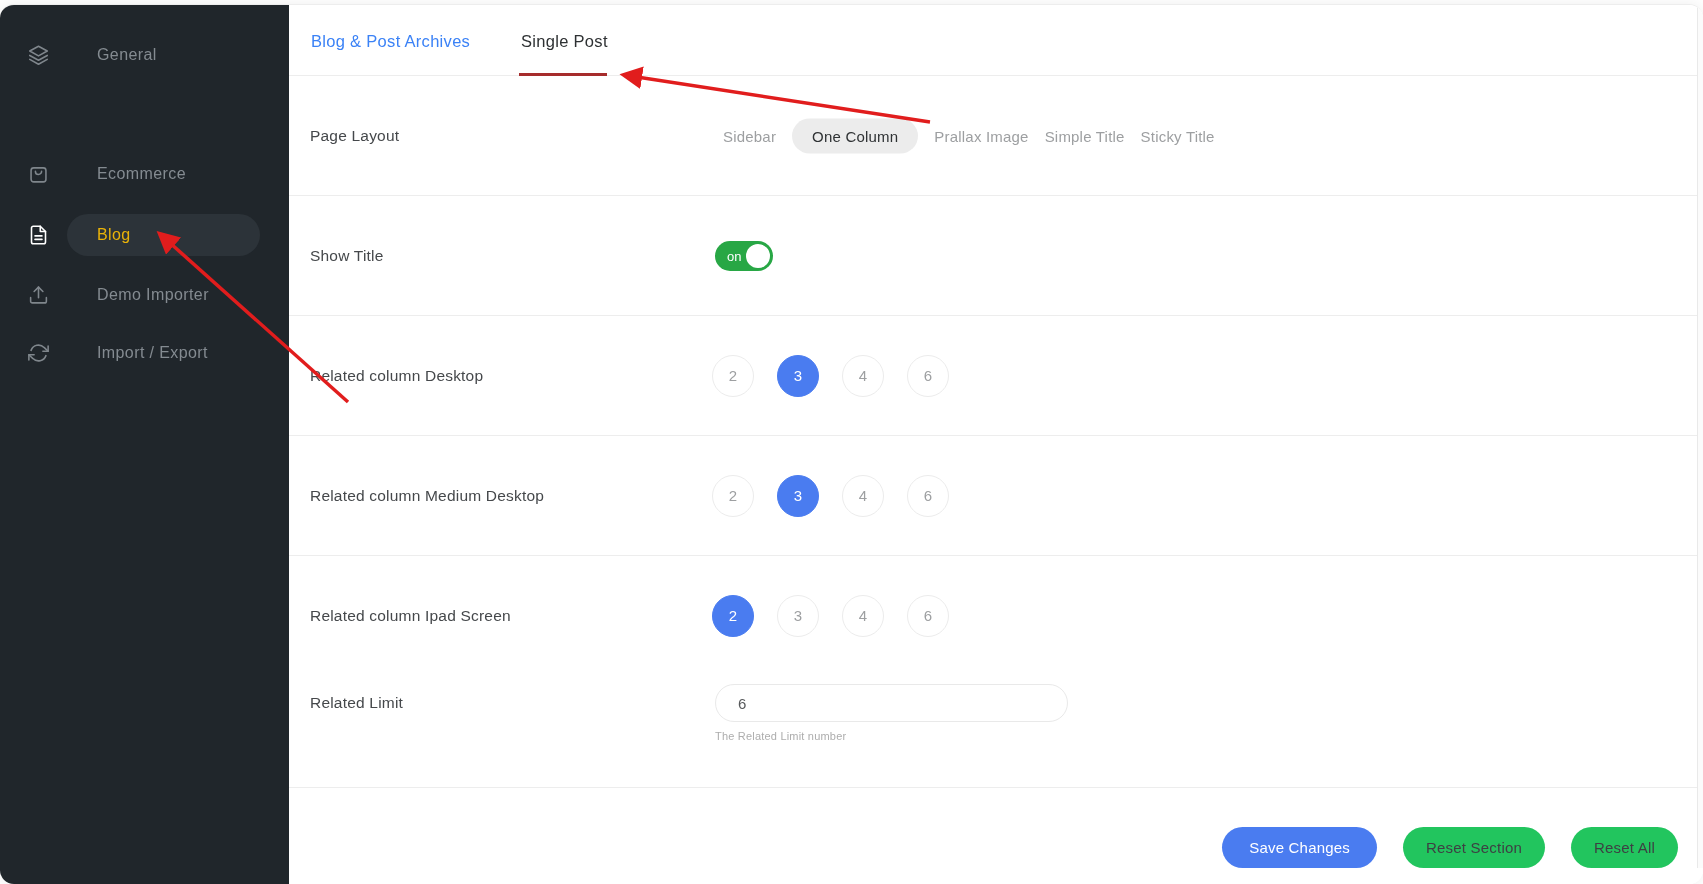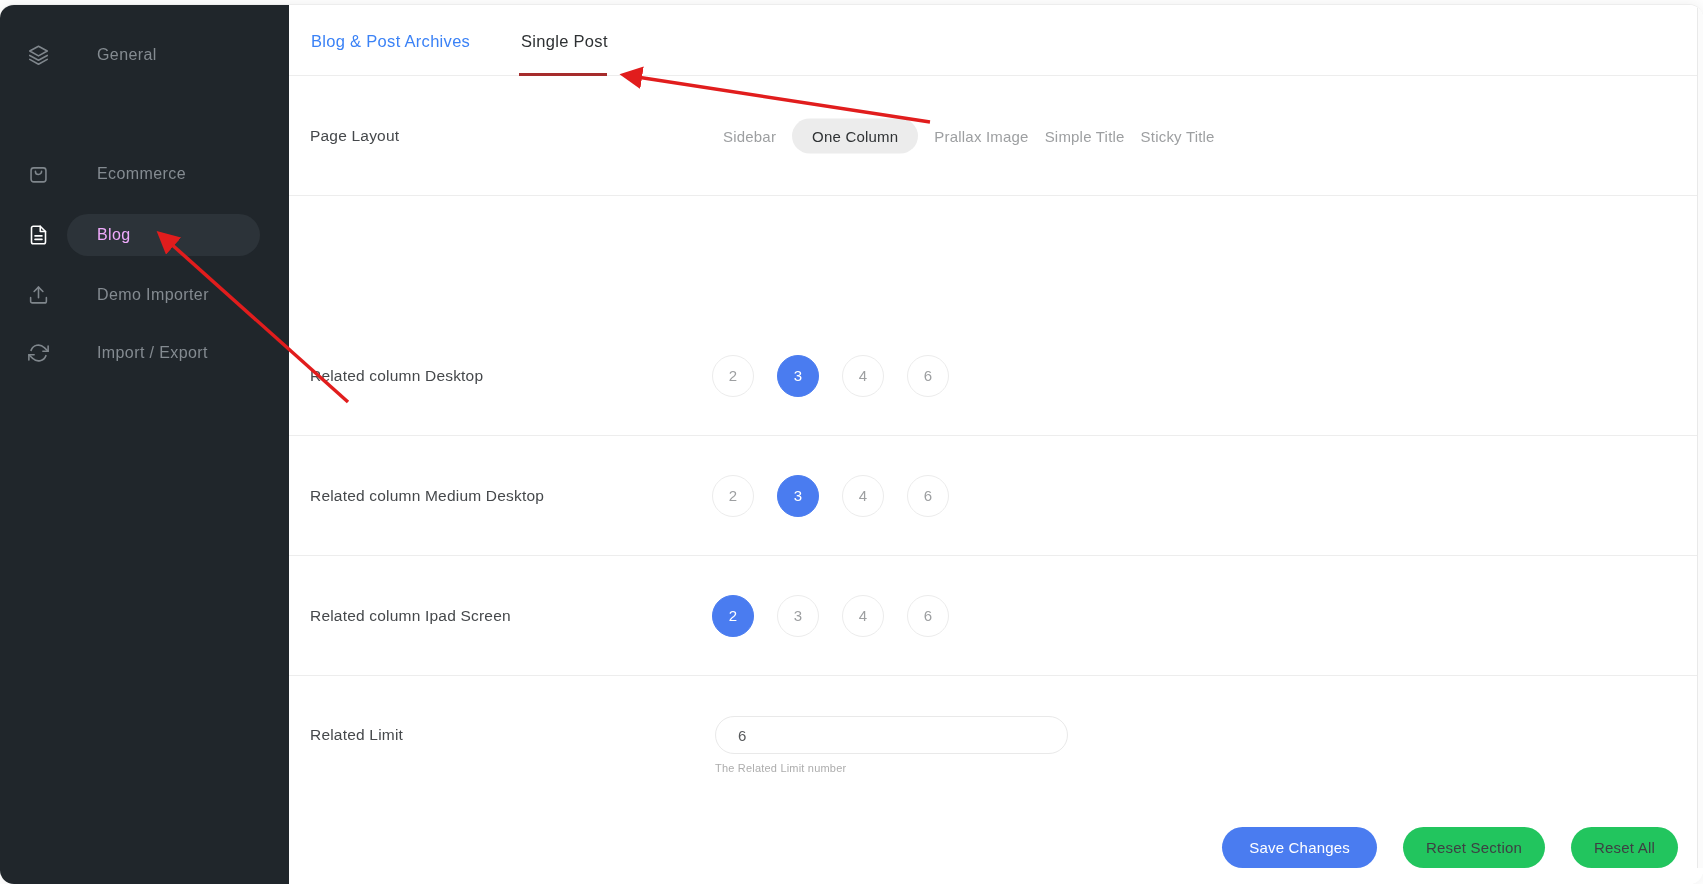--- a/index.html
+++ b/index.html
@@ -13,21 +13,21 @@
          box-shadow:0 0 16px rgba(0,0,0,.07);overflow:hidden;}
 
   
   .sidebar{position:absolute;left:0;top:0;bottom:0;width:289px;background:#20262b;}
   .side-item{position:absolute;left:0;width:100%;height:44px;cursor:pointer;}
   .side-item .sicon{position:absolute;left:28px;top:50%;transform:translateY(-50%);
         width:21px;height:21px;color:#7f868c;display:flex;align-items:center;justify-content:center;}
   .side-item .slabel{position:absolute;left:97px;top:50%;transform:translateY(-50%);
         font-size:16px;letter-spacing:.4px;color:#848b91;white-space:nowrap;}
   .side-item.active .sicon{color:#ffffff;}
-  .side-item.active .slabel{color:#f0abfc;}
+  .side-item.active .slabel{color:#eab308;}
   .active-pill{position:absolute;left:67px;top:1px;width:193px;height:42px;
         background:#2c3339;border-radius:21px;}
   .sicon svg{width:100%;height:100%;stroke:currentColor;fill:none;
         stroke-width:1.8;stroke-linecap:round;stroke-linejoin:round;}
 
   
   .content{position:absolute;left:289px;right:0;top:0;bottom:0;background:#fff;}
 
   .tabs{position:absolute;left:0;right:0;top:0;height:71px;border-bottom:1px solid #ededed;}
   .tab{position:absolute;top:36px;transform:translateY(-50%);font-size:16.5px;
@@ -35,21 +35,21 @@
   .tab.t1{left:22px;}
   .tab.t2{left:232px;color:#2e3133;}
   .tab-underline{position:absolute;left:230px;top:68px;width:88px;height:4px;background:#a62c2c;}
 
   .row{position:absolute;left:0;right:0;border-bottom:1px solid #ededed;background:#fff;}
   .r1{top:71px;height:120px;}
   .r2{top:191px;height:120px;}
   .r3{top:311px;height:120px;}
   .r4{top:431px;height:120px;}
   .r5{top:551px;height:120px;}
-  .r6{top:683px;height:132px;}
+  .r6{top:651px;height:132px;}
   .row .rlabel{position:absolute;left:21px;top:50%;transform:translateY(-50%);
        font-size:15.5px;letter-spacing:.2px;color:#45484b;white-space:nowrap;}
 
   .choices{position:absolute;left:434px;top:50%;transform:translateY(-50%);
        display:flex;align-items:center;gap:16px;}
   .choice{font-size:15px;letter-spacing:.2px;color:#9d9fa1;cursor:pointer;white-space:nowrap;}
   .choice.selected{background:#ececec;color:#2f3234;padding:9px 20px;border-radius:18px;}
 
   .toggle{position:absolute;left:426px;top:50%;transform:translateY(-50%);
        width:58px;height:30px;border-radius:15px;background:#28a745;cursor:pointer;}
@@ -162,20 +162,27 @@
         <span class="rlabel">Page Layout</span>
         <div class="choices">
           <span class="choice">Sidebar</span>
           <span class="choice selected">One Column</span>
           <span class="choice">Prallax Image</span>
           <span class="choice">Simple Title</span>
           <span class="choice">Sticky Title</span>
         </div>
       </section>
 
+      <section class="row r2">
+        <span class="rlabel">Show Title</span>
+        <div class="toggle">
+          <span class="on-label">on</span>
+          <span class="knob"></span>
+        </div>
+      </section>
 
       <section class="row r3">
         <span class="rlabel">Related column Desktop</span>
         <div class="circles">
           <span class="circle">2</span>
           <span class="circle selected">3</span>
           <span class="circle">4</span>
           <span class="circle">6</span>
         </div>
       </section>

